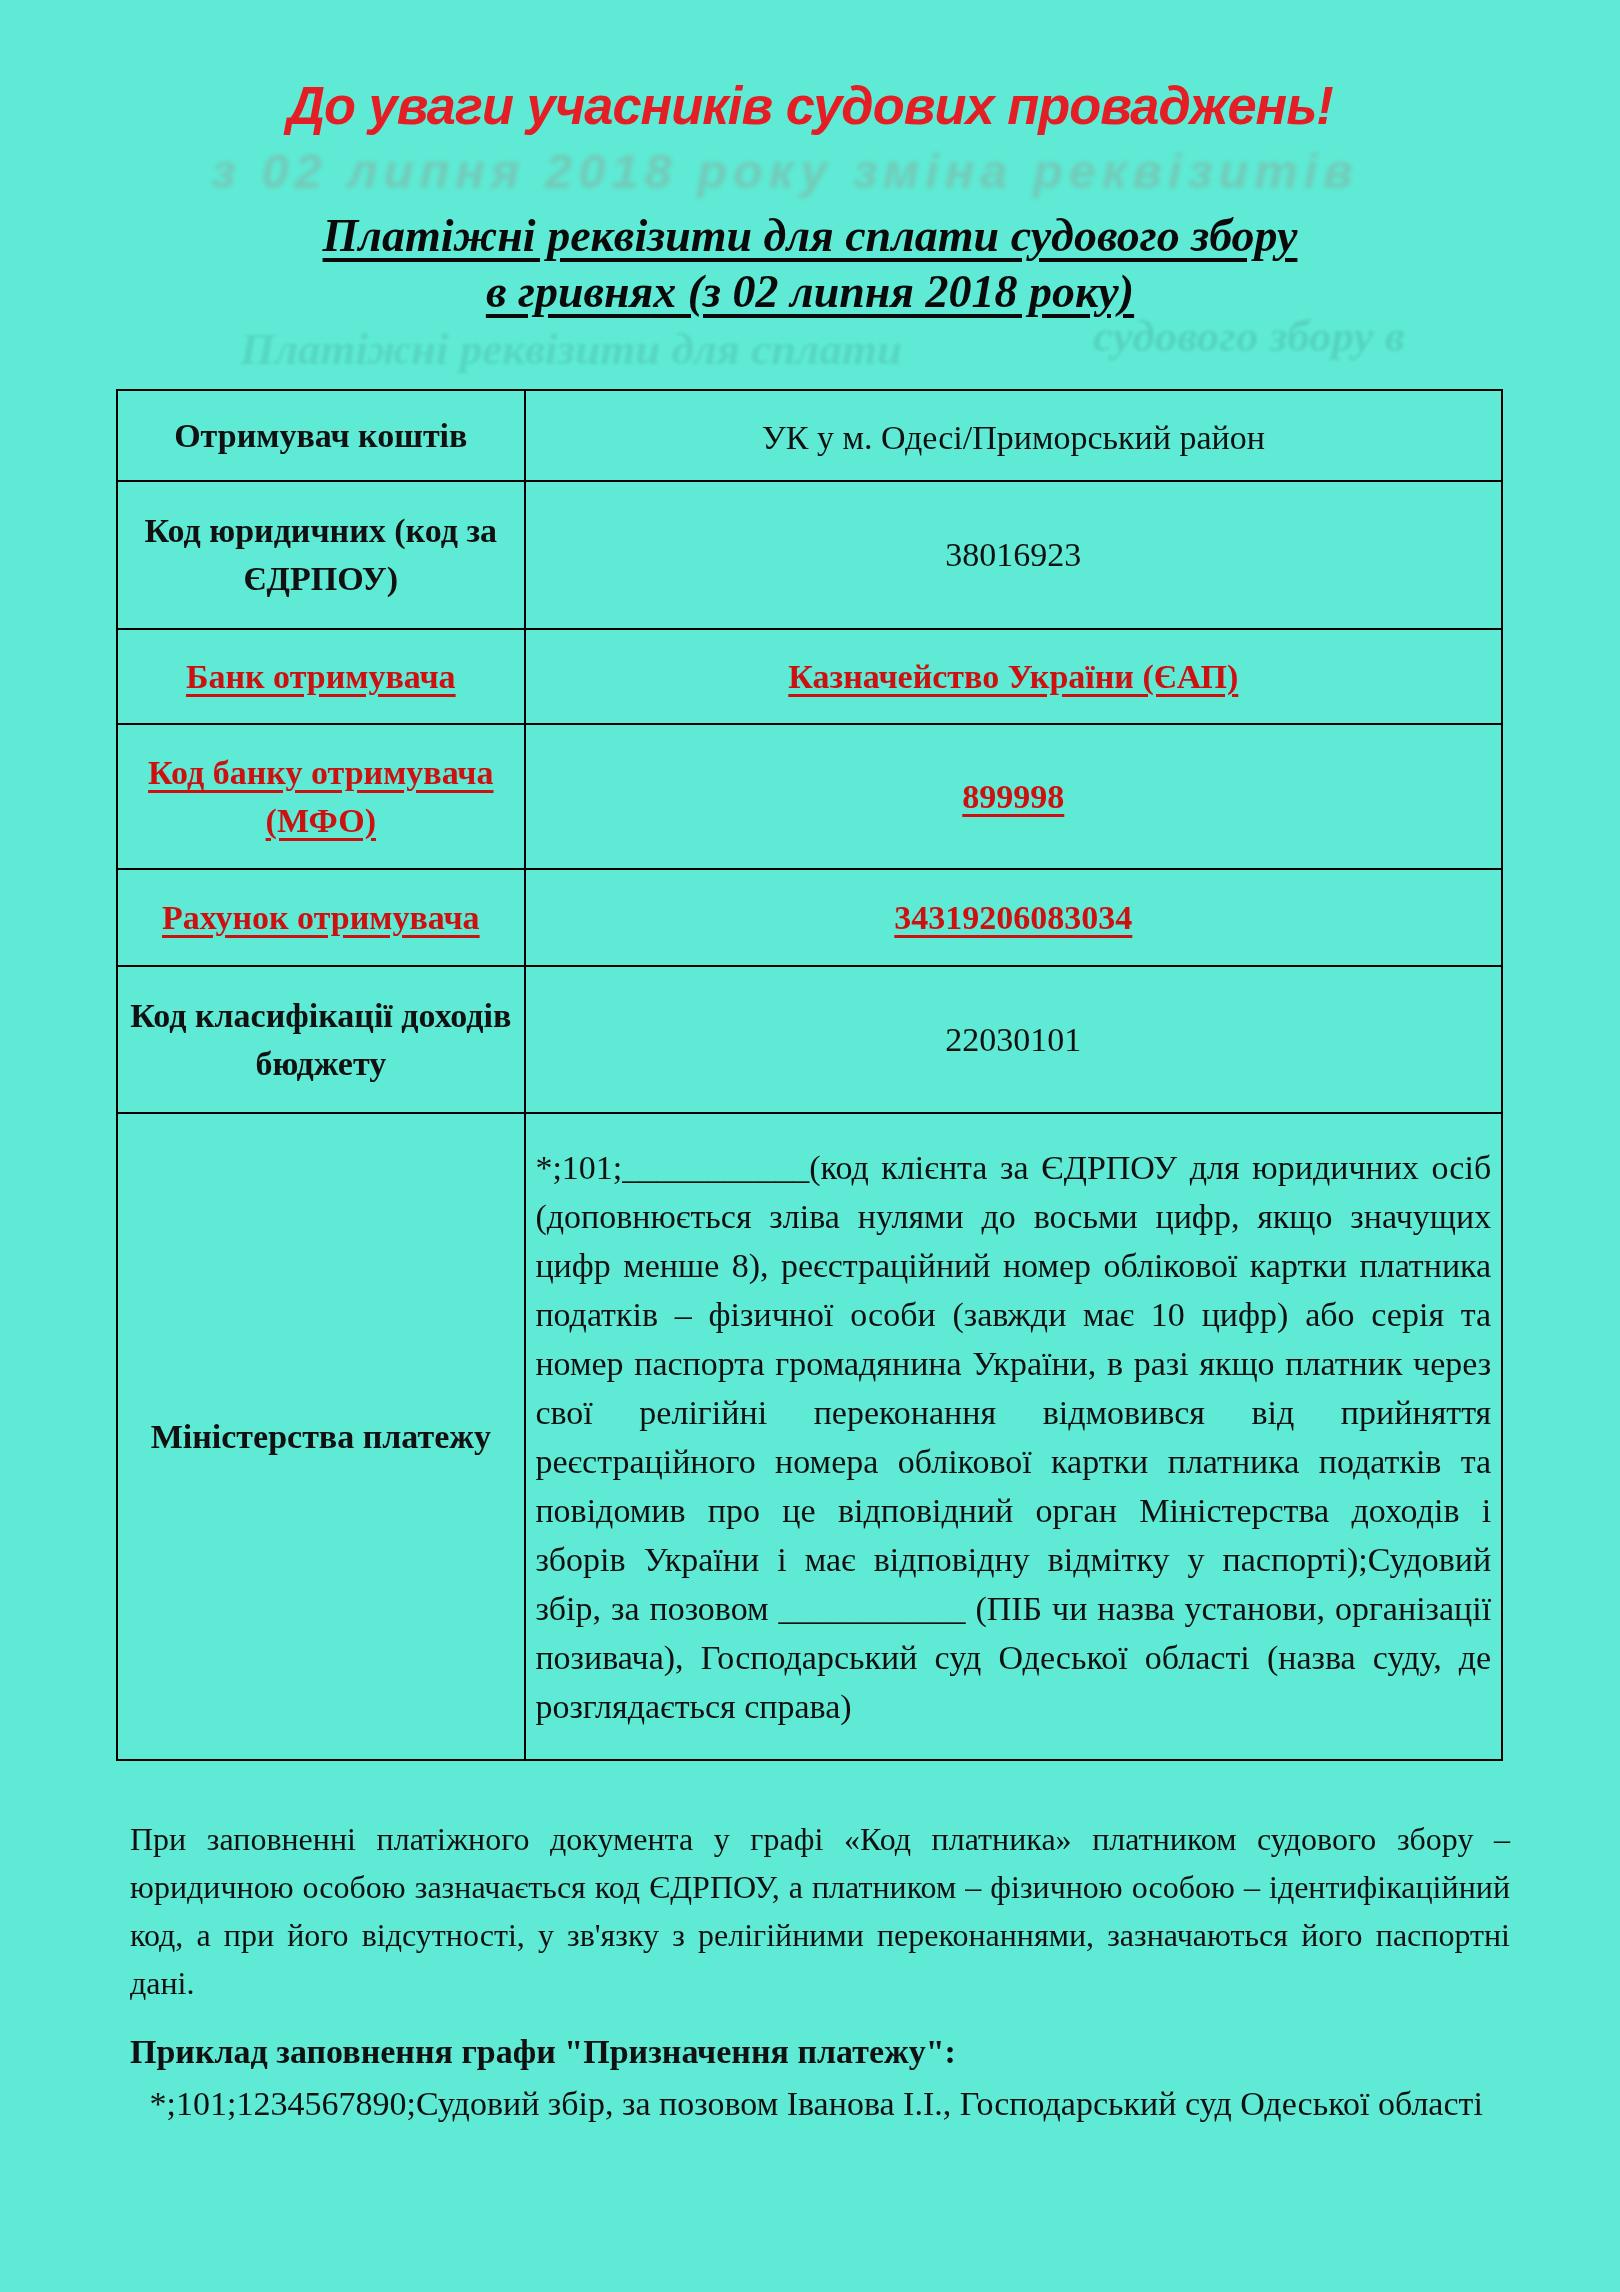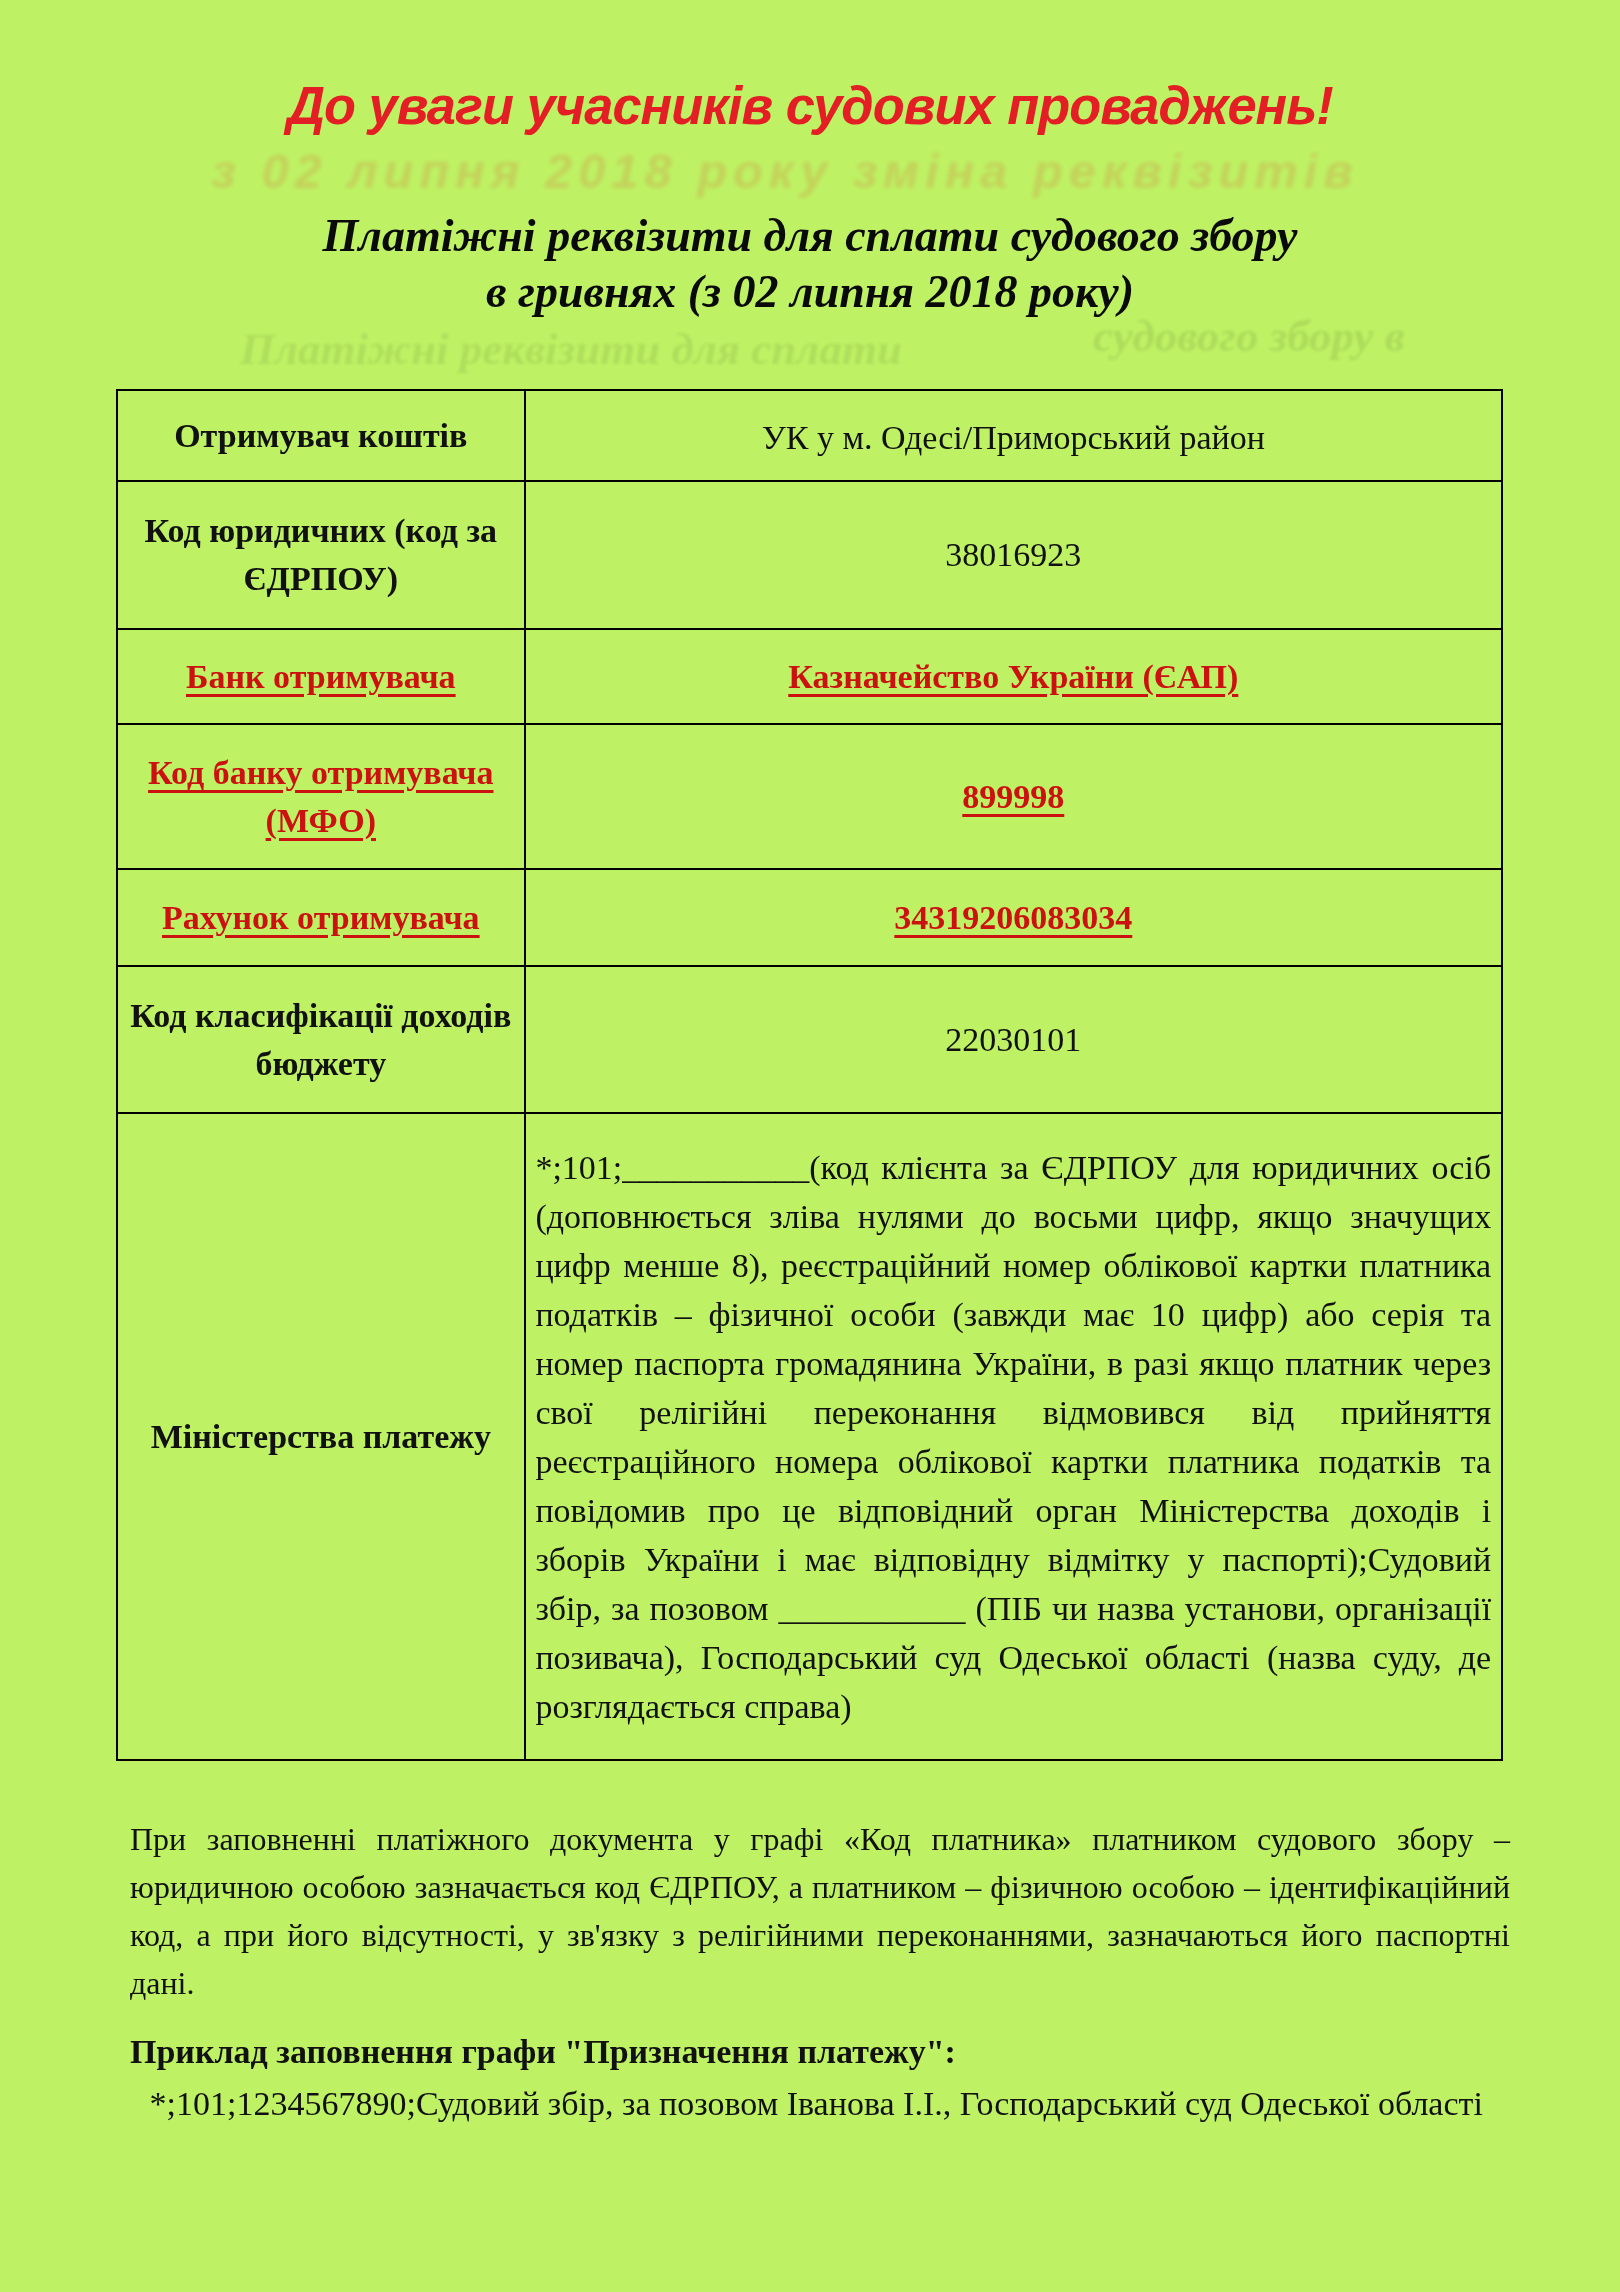--- a/index.html
+++ b/index.html
@@ -1,19 +1,19 @@
 <!DOCTYPE html>
 <html><head>
 <meta charset="utf-8">
 <style>
   html,body{margin:0;padding:0;background:#ffffff;}
   .page{
     position:relative;
     width:1620px;height:2293px;
-    background:#bef264;
+    background:#5eead4;
     font-family:"Liberation Serif", serif;
     color:#111;
     overflow:hidden;
   }
   
   .main-title{
     position:absolute;top:74px;left:0;width:100%;
     text-align:center;
     font-family:"Liberation Sans", sans-serif;
     font-style:italic;font-weight:bold;
@@ -40,20 +40,21 @@
     font-size:45px;color:#000;opacity:0.09;filter:blur(1.5px);
   }
   .subtitle{
     position:absolute;top:208px;left:0;width:100%;
     text-align:center;
     font-weight:bold;font-style:italic;
     font-size:46px;line-height:56px;
     color:#0a0a0a;
   }
   .subtitle .u{
+    text-decoration:underline;
     text-decoration-thickness:3.9px;
     text-underline-offset:6.9px;
   }
   
   table.req{
     position:absolute;top:389px;left:116px;
     width:1387px;
     border-collapse:collapse;
     table-layout:fixed;
   }

